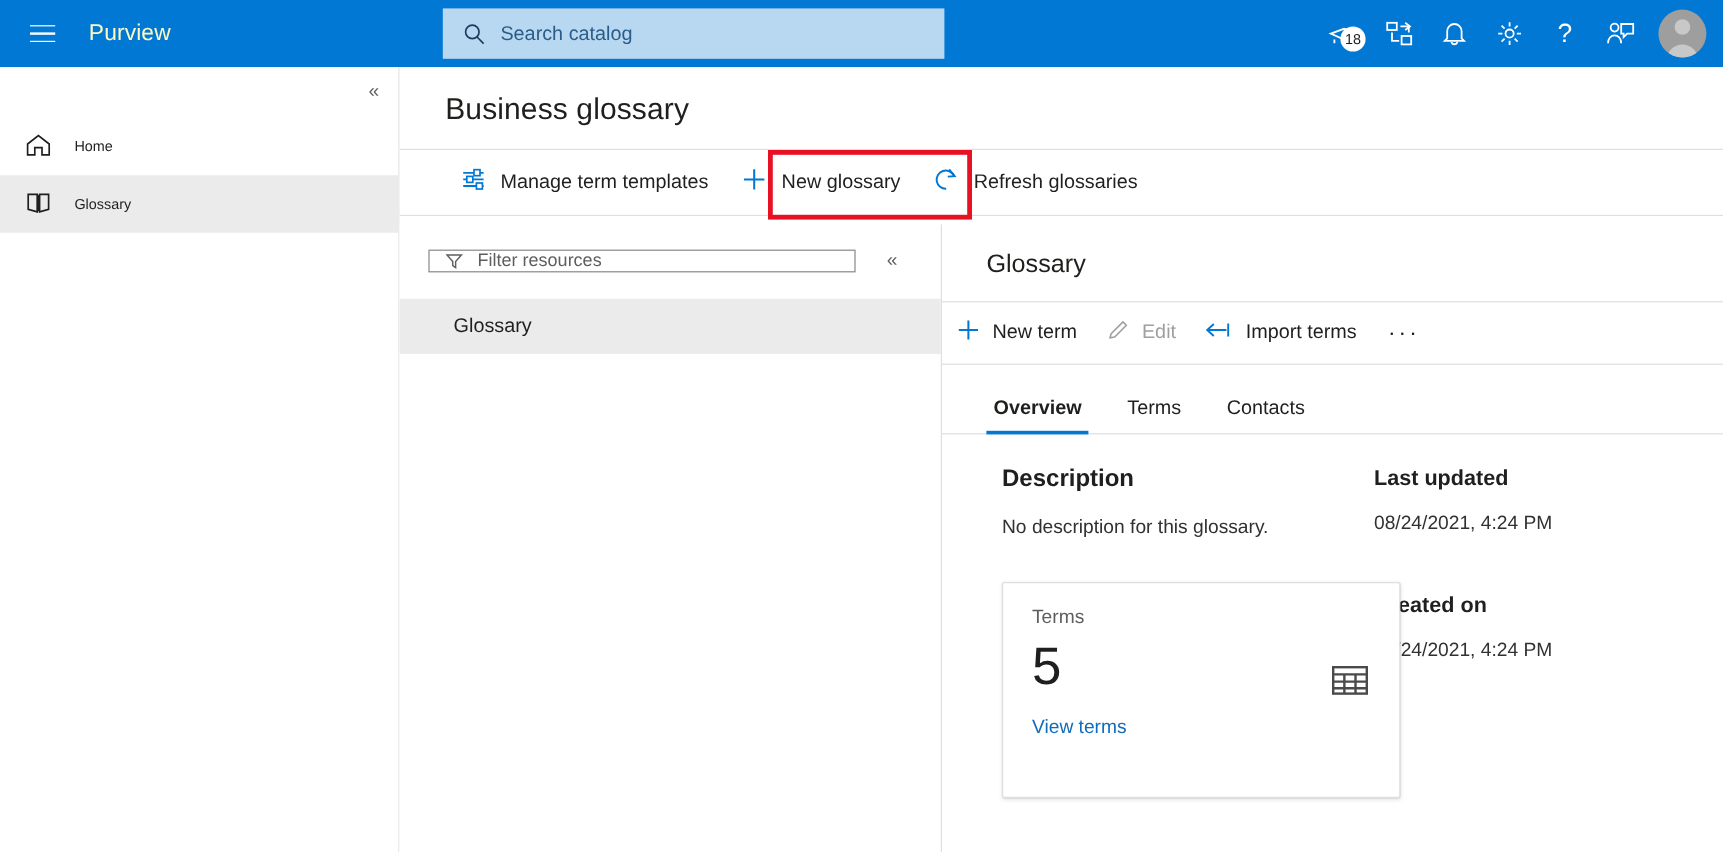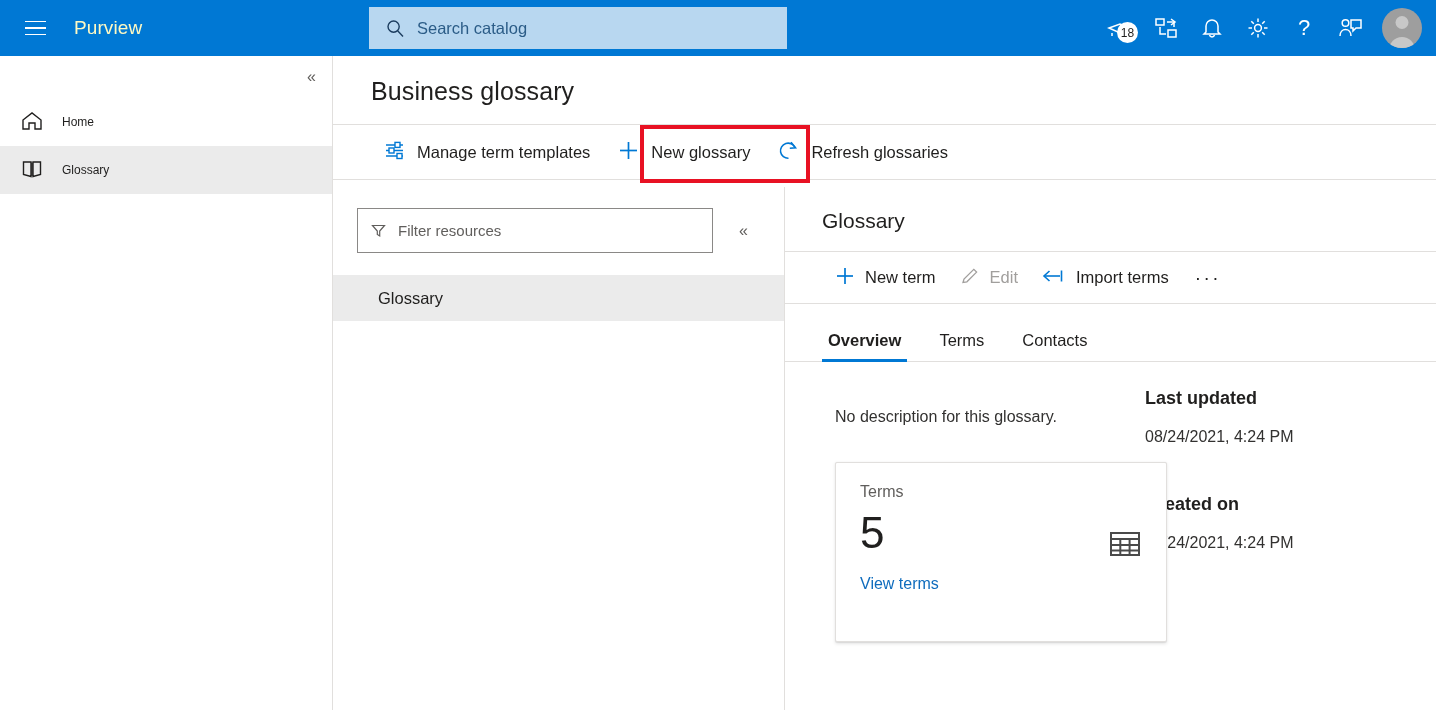--- a/index.html
+++ b/index.html
@@ -108,21 +108,21 @@
     border: 4px solid #e81123; pointer-events: none; z-index: 40;
   }
 
   
   .midpanel {
     position: absolute; left: 0px; top: 131px; width: 452px; height: 523px;
     border-right: 1px solid #e1dfdd; background: #ffffff;
   }
   .filterrow { display: flex; align-items: center; padding: 21px 0 0 24px; }
   .filterbox {
-    width: 356px; height: 45px; border: 1px solid #8a8886; background: #fff;
+    width: 356px; height: 19px; border: 1px solid #8a8886; background: #fff;
     display: flex; align-items: center; cursor: text;
   }
   .filterbox .funnel { margin: 0 12px 0 13px; display: flex; }
   .filterbox input {
     border: 0; outline: none; background: transparent;
     font-family: "Liberation Sans", sans-serif; font-size: 15px; color: #201f1e;
     width: 275px;
   }
   .filterbox input::placeholder { color: #605e5c; opacity: 1; }
   .midpanel .collapse2 { margin-left: 26px; }
@@ -136,21 +136,21 @@
   .detail {
     position: absolute; left: 452px; top: 131px; width: 651px; height: 523px;
     background: #ffffff;
   }
   .detail-title {
     font-size: 21px; color: #201f1e; padding: 22px 0 0 37px;
   }
   .detail-cmd {
     margin-top: 18px; height: 53px; border-top: 1px solid #e1dfdd;
     border-bottom: 1px solid #e1dfdd;
-    display: flex; align-items: center; padding-left: 38px;
+    display: flex; align-items: center; 
   }
   .dcmd {
     display: flex; align-items: center; gap: 10px; height: 53px; padding: 0 12px;
     font-size: 16.5px; color: #201f1e; cursor: pointer; white-space: nowrap;
   }
   .dcmd.disabled { color: #a19f9d; cursor: default; }
   .ellipsis { letter-spacing: 2.5px; font-size: 19px; color: #201f1e;
               padding: 0 14px; cursor: pointer; }
 
   .tabs {
@@ -405,20 +405,21 @@
         <div class="tab">
           <span>Terms</span>
         </div>
         <div class="tab">
           <span>Contacts</span>
         </div>
       </div>
 
       <div class="overview">
         <div class="col-left">
+          <div class="h-sub">Description</div>
           <div class="desc-text">No description for this glossary.</div>
 
           <div class="card">
             <div class="card-title">Terms</div>
             <div class="card-num">5</div>
             <div class="card-link">View terms</div>
             <span class="card-icon">
               <svg width="30" height="26" viewBox="0 0 30 26">
                 <rect x="1" y="2" width="28" height="22" fill="none" stroke="#4a4a4a" stroke-width="2"></rect>
                 <line x1="1" y1="8" x2="29" y2="8" stroke="#4a4a4a" stroke-width="2"></line>

